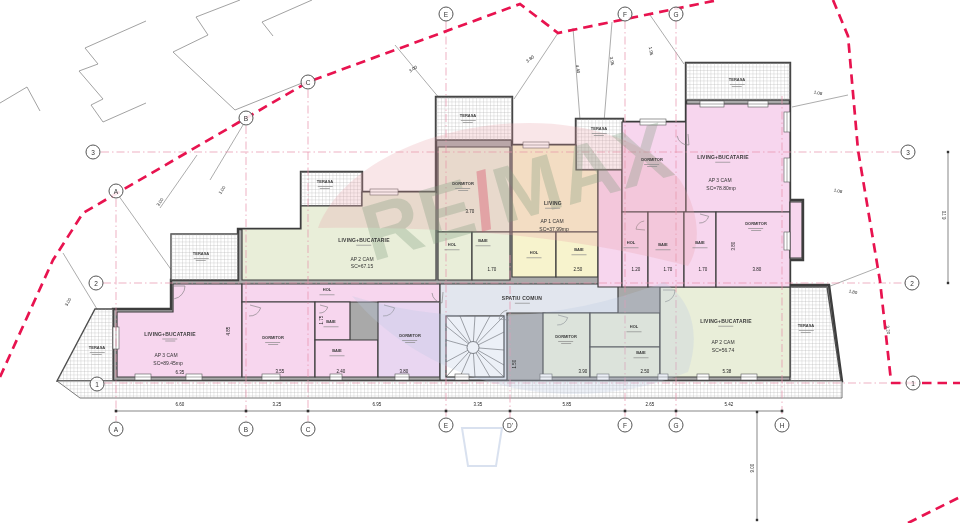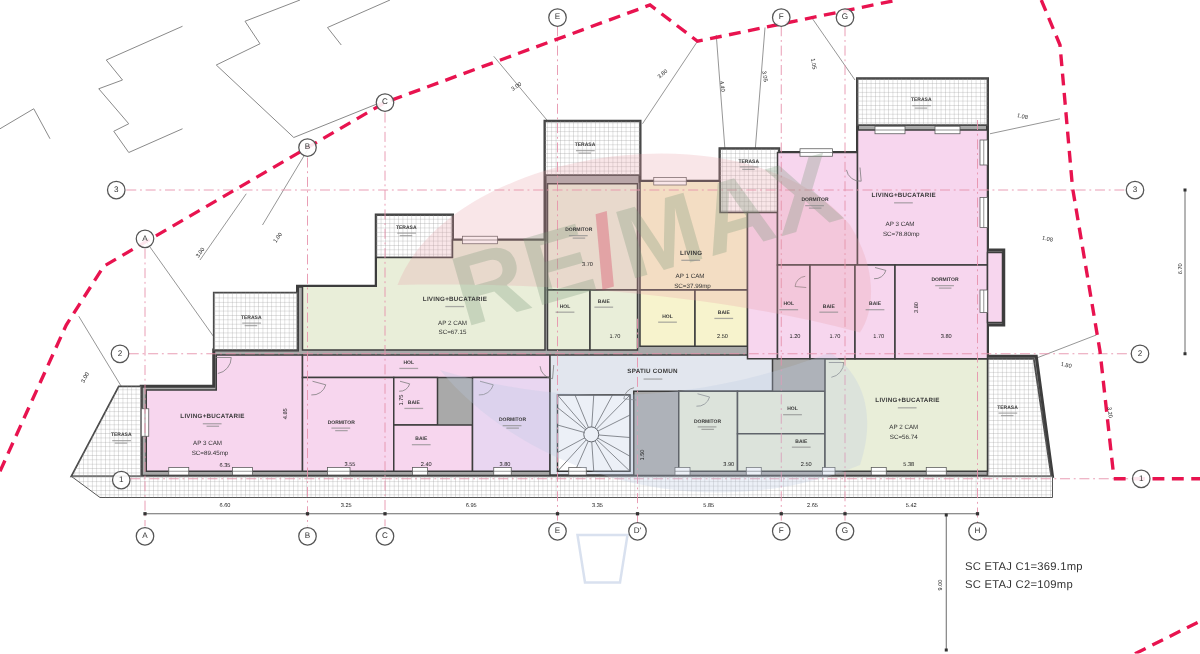--- a/index.html
+++ b/index.html
@@ -315,17 +315,13 @@
       <div class="bubble" style="left: 625px; top: 425px;">F</div>
       <div class="bubble" style="left: 676px; top: 425px;">G</div>
       <div class="bubble" style="left: 782px; top: 425px;">H</div>
       <div class="bubble" style="left: 93px; top: 152px;">3</div>
       <div class="bubble" style="left: 96px; top: 283px;">2</div>
       <div class="bubble" style="left: 97px; top: 384px;">1</div>
       <div class="bubble" style="left: 908px; top: 152px;">3</div>
       <div class="bubble" style="left: 912px; top: 283px;">2</div>
       <div class="bubble" style="left: 913px; top: 383px;">1</div>
     </div>
-  <div id="notes">
-    <div>SC ETAJ C1=369.1mp</div>
-    <div>SC ETAJ C2=109mp</div>
-  </div>
 </div>
 
 </body></html>

